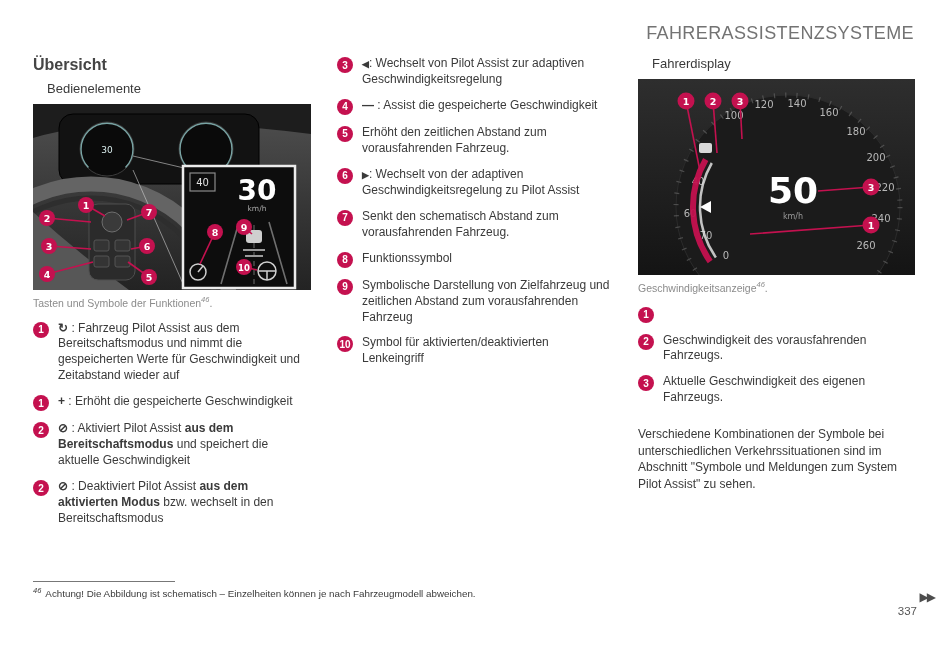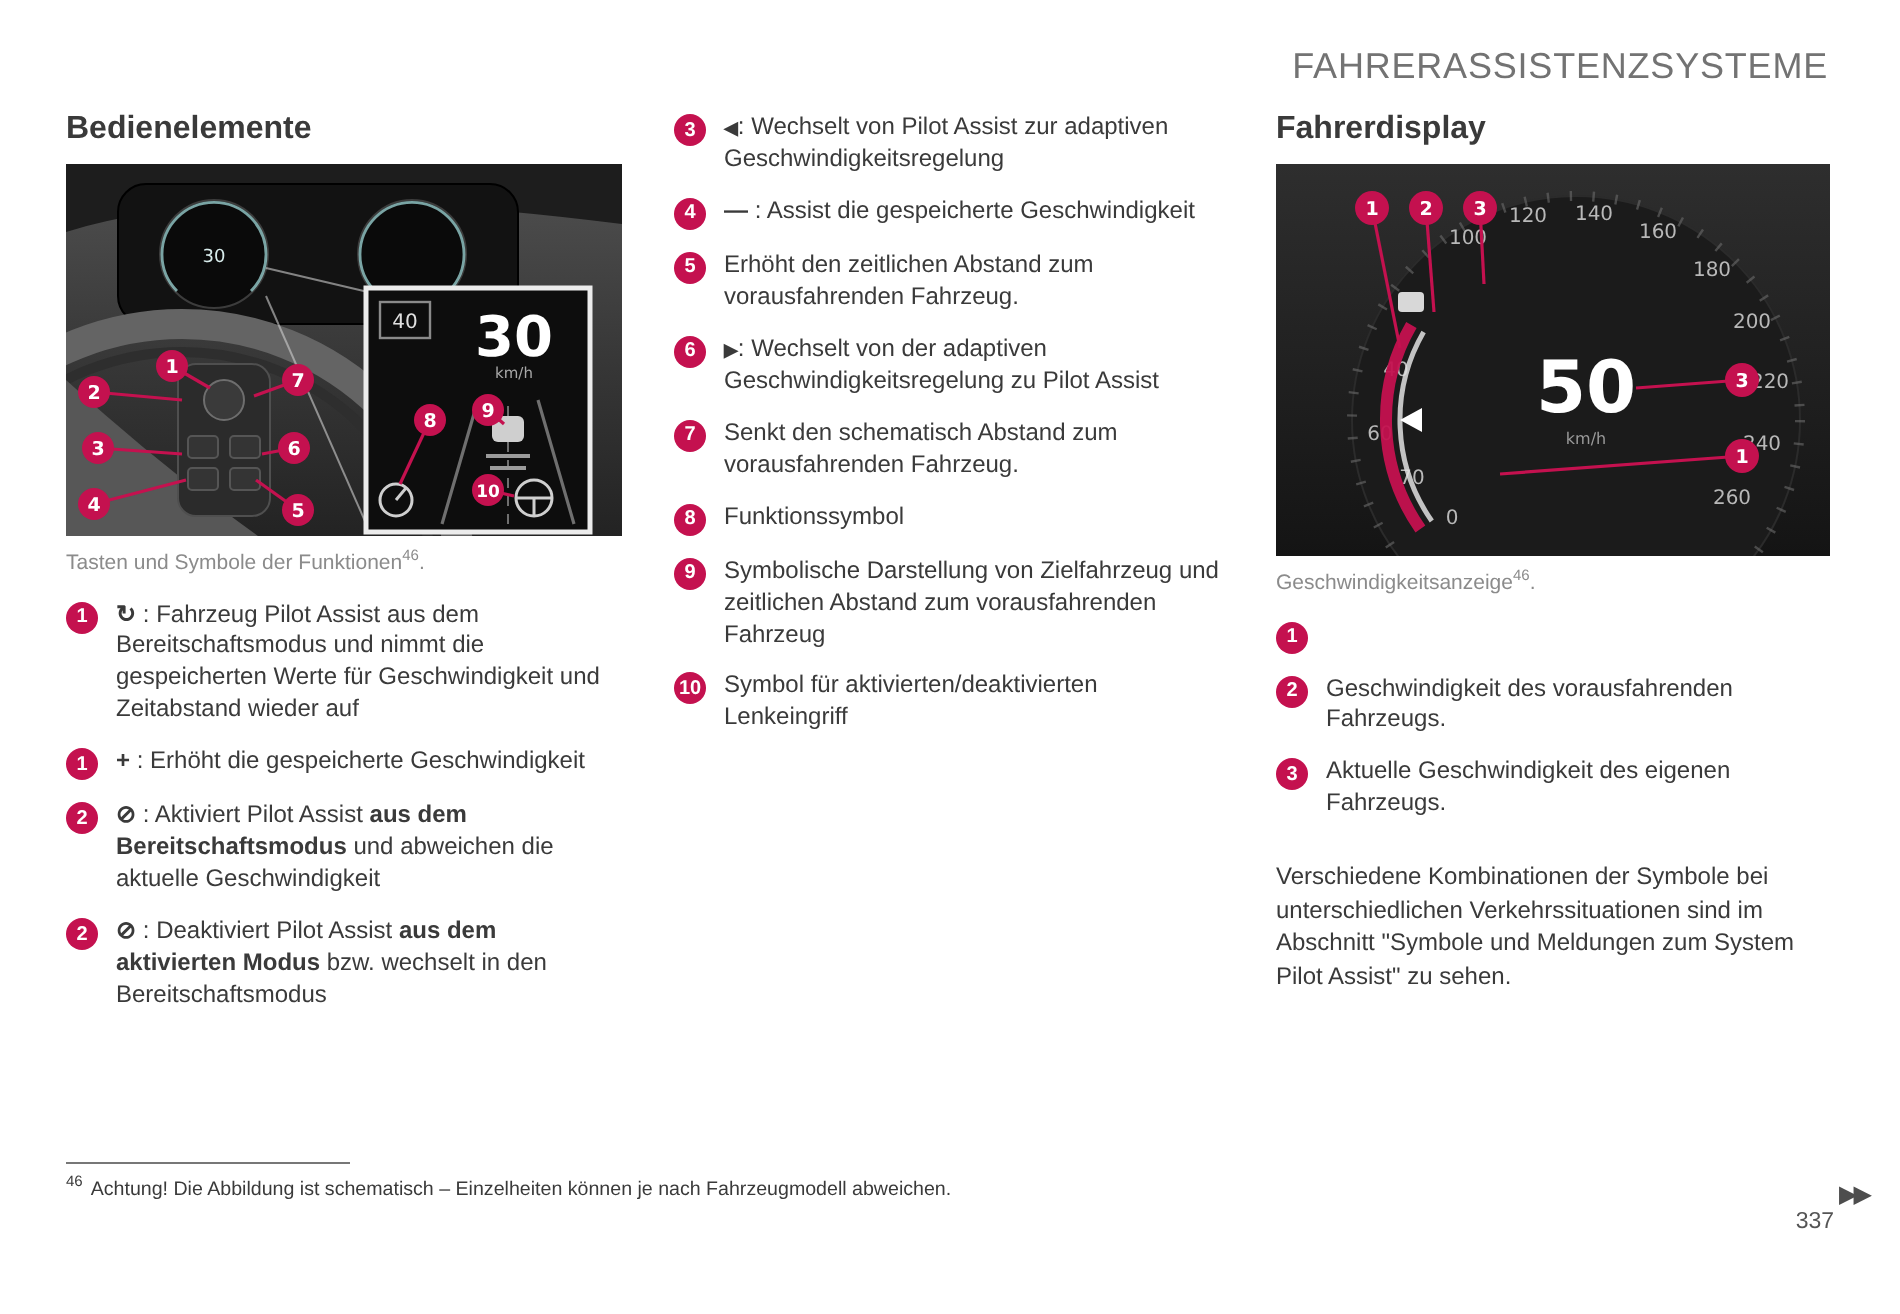--- a/index.html
+++ b/index.html
@@ -11,24 +11,24 @@
   }
   .page-header{
     position:absolute; top:23px; right:36px;
     font-size:18px; color:#737373; letter-spacing:.4px;
   }
   .col{ position:absolute; top:56px; }
   .col-left{ left:33px;  width:278px; }
   .col-mid{  left:337px; width:276px; }
   .col-right{left:638px; width:277px; }
   h1{ font-size:16px; font-weight:bold; color:#454545; margin-bottom:7px; }
-  h2{ font-size:16px; font-weight:bold; color:#3a3a3a; margin-bottom:8px; }
+  h2{ font-size:13px; font-weight:normal; color:#3a3a3a; margin-bottom:8px;margin-left:14px; }
   .figure{ display:block; background:#222; }
   .caption{ font-size:10.5px; color:#8b8b8b; margin:5px 0 12px 0; }
-  .caption sup, .footnote sup{ font-size:7.5px; }
+  .caption sup, .footnote sup{ font-size:7.5px;font-style:italic; }
   .item{ display:flex; gap:9px; margin-bottom:10px; align-items:flex-start; }
   .badge{
     flex:0 0 auto; width:16px; height:16px; border-radius:50%;
     background:var(--accent); color:#fff; font-size:10px; font-weight:bold;
     display:flex; align-items:center; justify-content:center; margin-top:1px;
   }
   .item-text{ font-size:12px; line-height:1.33; color:var(--text); }
   .item-text b{ font-weight:bold; }
   .glyph{ font-weight:bold; }
   .tri{ font-size:9px; }
@@ -40,20 +40,21 @@
   .page-num{ position:absolute; right:33px; top:605px; font-size:11.5px; color:#555; }
   svg{ font-family:"DejaVu Sans", sans-serif; }
   svg text{ user-select:none; }
 </style>
 </head>
 <body>
 
 <div class="page-header">FAHRERASSISTENZSYSTEME</div>
 
 <div class="col col-left">
+  <h1>Übersicht</h1>
   <h2>Bedienelemente</h2>
 
   <svg class="figure" viewBox="0 0 278 186" width="278" height="186">
     <defs>
       <linearGradient id="gL" x1="0" y1="0" x2="0" y2="1">
         <stop offset="0" stop-color="#515151"></stop>
           <stop offset="0.55" stop-color="#363636"></stop>
           <stop offset="1" stop-color="#232323"></stop>
       </linearGradient>
     </defs>
@@ -160,21 +161,21 @@
   <div class="item">
     <span class="badge">1</span>
     <p class="item-text"><span class="glyph">↻</span><span> : Fahrzeug Pilot Assist aus dem Bereitschaftsmodus und nimmt die gespeicherten Werte für Geschwindigkeit und Zeitabstand wieder auf</span><b></b><span></span></p>
   </div>
   <div class="item">
     <span class="badge">1</span>
     <p class="item-text"><span class="glyph">+</span><span> : Erhöht die gespeicherte Geschwindigkeit</span><b></b><span></span></p>
   </div>
   <div class="item">
     <span class="badge">2</span>
-    <p class="item-text"><span class="glyph">⊘</span><span> : Aktiviert Pilot Assist </span><b>aus dem Bereitschaftsmodus</b><span> und abweichen die aktuelle Geschwindigkeit</span></p>
+    <p class="item-text"><span class="glyph">⊘</span><span> : Aktiviert Pilot Assist </span><b>aus dem Bereitschaftsmodus</b><span> und speichert die aktuelle Geschwindigkeit</span></p>
   </div>
   <div class="item">
     <span class="badge">2</span>
     <p class="item-text"><span class="glyph">⊘</span><span> : Deaktiviert Pilot Assist </span><b>aus dem aktivierten Modus</b><span> bzw. wechselt in den Bereitschaftsmodus</span></p>
   </div>
 </div>
 
 <div class="col col-mid">
   <div class="item">
     <span class="badge">3</span>

